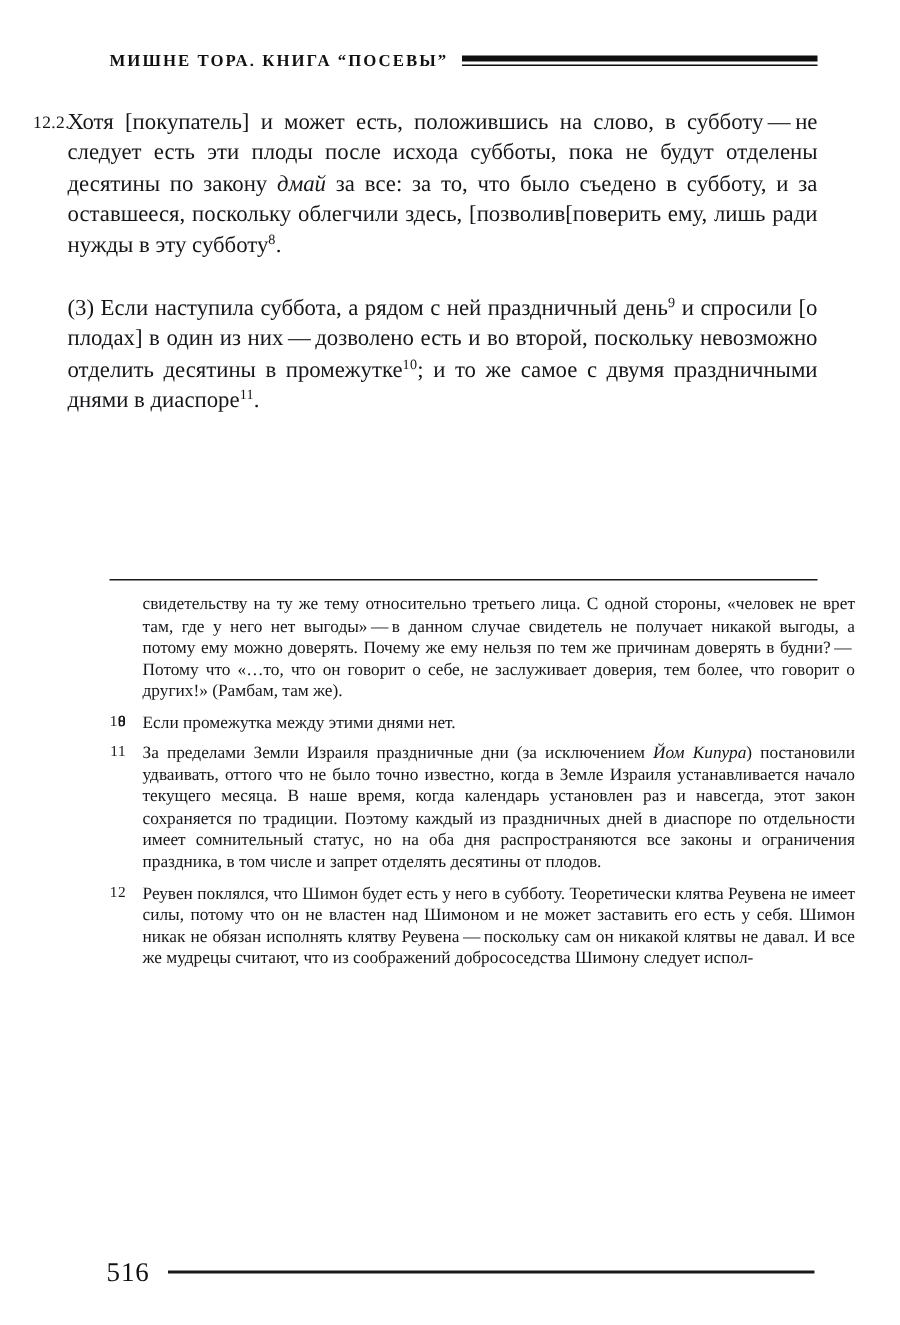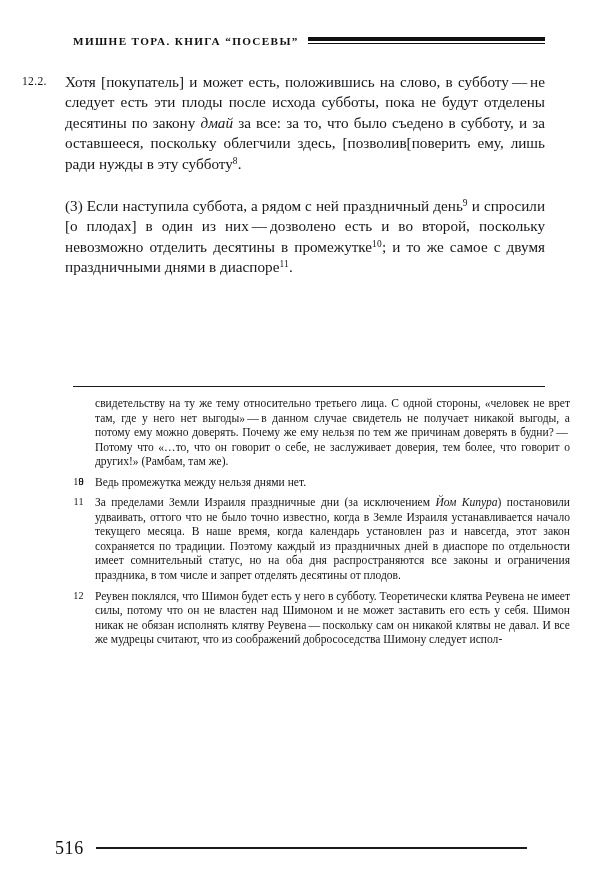--- a/index.html
+++ b/index.html
@@ -69,21 +69,21 @@
   
   .body-area {
     position: absolute;
     left: 0;
     top: 72px;
     width: 600px;
   }
   .para {
     position: relative;
     margin: 0 0 0 0;
-    padding-left: 65px;   
+    padding-left: 45px;   
     padding-right: 55px;
     font-size: 15.2px;
     line-height: 20.4px;
     text-align: justify;
     text-justify: inter-word;
     hyphens: manual;
   }
   .para + .para { margin-top: 16px; }
   .para-gap-big { margin-top: 22px !important; }
 
@@ -144,21 +144,21 @@
     width: 22px;
     text-align: right;
     font-size: 10.2px;
     line-height: 14.55px;
     letter-spacing: 0.3px;
   }
 
   
   .folio {
     position: absolute;
-    left: 55px;
+    left: 71px;
     top: 838px;
     width: 472px;
     height: 20px;
     display: flex;
     align-items: center;
     gap: 12px;
   }
   .folio-num {
     font-size: 18px;
     letter-spacing: 0.6px;
@@ -203,21 +203,21 @@
 
     <div class="fn">
       <span class="fn-num">8</span>
     </div>
 
     <div class="fn">
       <span class="fn-num">9</span>
     </div>
 
     <div class="fn">
-      <span class="fn-num">10</span><span>Ведь промежутка между нельзя днями нет.</span>
+      <span class="fn-num">10</span><span>Если промежутка между этими днями нет.</span>
     </div>
 
     <div class="fn">
       <span class="fn-num">11</span><span>За пределами Земли Израиля праздничные дни (за исключением </span><i>Йом Кипура</i><span>) постановили удваивать, оттого что не было точно известно, когда в Земле Израиля устанавливается начало текущего месяца. В наше время, когда календарь установлен раз и навсегда, этот закон сохраняется по традиции. Поэтому каждый из праздничных дней в диаспоре по отдельности имеет сомнительный статус, но на оба дня распространяются все законы и ограничения праздника, в том числе и запрет отделять десятины от плодов.</span>
     </div>
 
     <div class="fn">
       <span class="fn-num">12</span><span>Реувен поклялся, что Шимон будет есть у него в субботу. Теоретически клятва Реувена не имеет силы, потому что он не властен над Шимоном и не может заставить его есть у себя. Шимон никак не обязан исполнять клятву Реувена — поскольку сам он никакой клятвы не давал. И все же мудрецы считают, что из соображений добрососедства Шимону следует испол-</span>
     </div>
 

